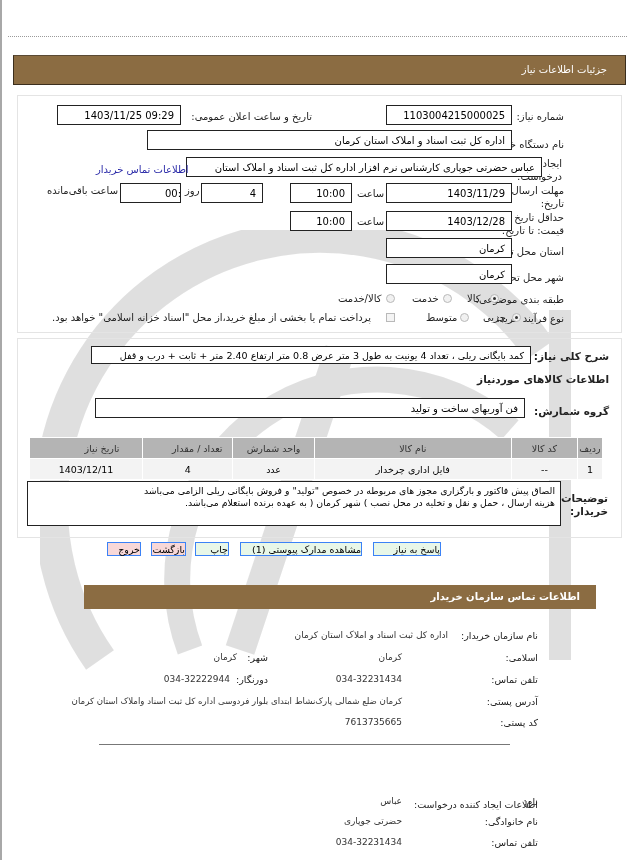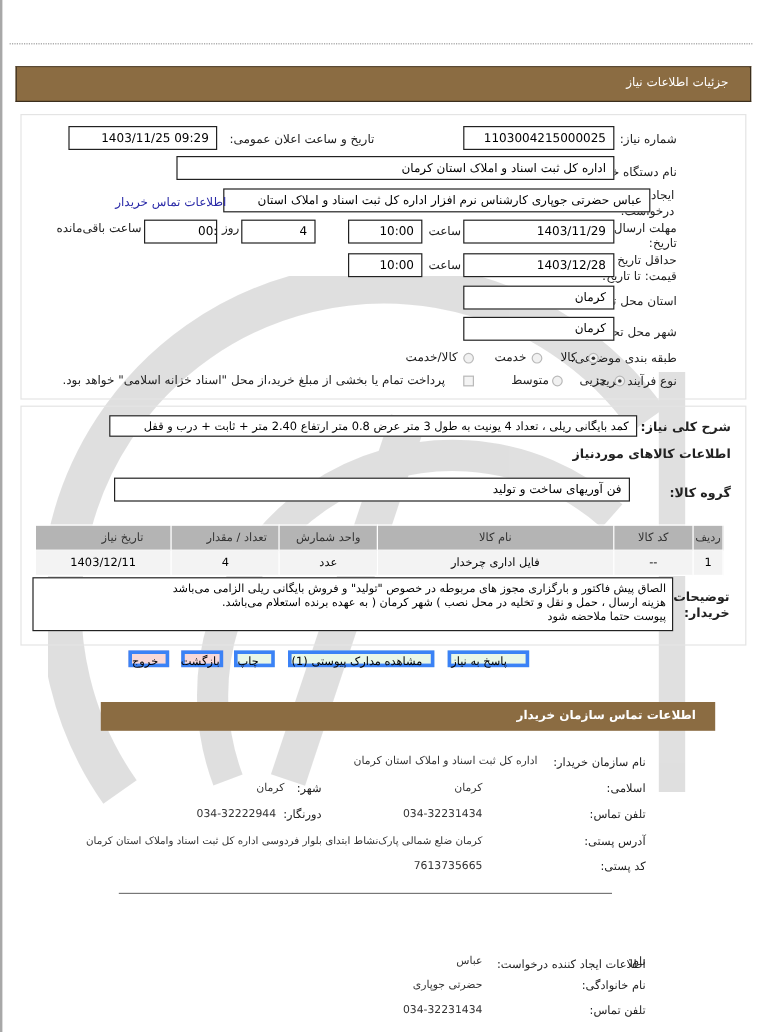--- a/index.html
+++ b/index.html
@@ -34,22 +34,22 @@
     border:1px solid #b9b9b9; background:#f1f1f1; box-sizing:border-box;
   }
   .radio.on::after {
     content:""; position:absolute; left:2px; top:2px; width:3px; height:3px; border-radius:50%; background:#333;
   }
   .checkbox { position:absolute; width:9px; height:9px; border:1px solid #b9b9b9; background:#f4f4f4; box-sizing:border-box; }
   table.items { position:absolute; left:29px; top:437px; width:574px; border-collapse:collapse; font-size:9.5px; direction:rtl; }
   table.items th { background:#b4b4b4; color:#333; font-weight:normal; height:18px; border:1px solid #fff; }
   table.items td { background:#f3f3f3; text-align:center; height:18px; border:1px solid #fff; }
   .btn {
-    position:absolute; height:14px; line-height:13px; font-size:9.5px; text-align:left;
-    border:3px solid #3b82f6; box-sizing:border-box; cursor:pointer;
+    position:absolute; height:14px; line-height:13px; font-size:9.5px; text-align:right;
+    border:1px solid #3b82f6; box-sizing:border-box; cursor:pointer;
   }
   .btn.green { background:#e8f7e8; }
   .btn.pink { background:#f8d8d8; }
   .section-bar {
     position:absolute; left:84px; top:585px; width:512px; height:24px;
     background:#8b6c42; color:#fff; font-weight:bold; font-size:10px;
   }
   .section-bar span { position:absolute; right:16px; top:6px; }
   .kv-lbl { position:absolute; font-weight:normal; font-size:9.5px; color:#222; white-space:nowrap; }
   .kv-val { position:absolute; font-size:9px; color:#333; white-space:nowrap; }
@@ -124,21 +124,21 @@
 <div class="checkbox" style="left:386px; top:313px;"></div>
 <span class="lbl" style="left:52px; top:312px;">پرداخت تمام یا بخشی از مبلغ خرید،از محل "اسناد خزانه اسلامی" خواهد بود.</span>
 
 <div class="panel" style="left:17px; top:338px; width:603px; height:198px;"></div>
 
 <span class="lbl bold" style="right:25px; top:350px; font-size:10.5px;">شرح کلی نیاز:</span>
 <div class="box" style="left:91px; top:346px; width:440px; height:18px; line-height:17px; font-size:9.5px;">کمد بایگانی ریلی ، تعداد 4 یونیت به  طول 3 متر عرض 0.8 متر ارتفاع 2.40 متر + ثابت + درب و قفل</div>
 
 <span class="lbl bold" style="right:25px; top:373px; font-size:10.5px;">اطلاعات کالاهای موردنیاز</span>
 
-<span class="lbl bold" style="right:25px; top:405px; font-size:10.5px;">گروه کالا:</span>
+<span class="lbl bold" style="right:25px; top:405px; font-size:10.5px;">گروه شمارش:</span>
 <div class="box" style="left:95px; top:398px; width:430px;">فن آوریهای ساخت و تولید</div>
 
 <table class="items">
   <thead>
     <tr>
       <th style="width:22px;">ردیف</th>
       <th style="width:65px;">کد کالا</th>
       <th style="width:200px;">نام کالا</th>
       <th style="width:80px;">واحد شمارش</th>
       <th style="width:70px;padding-left:20px;">تعداد / مقدار</th>
@@ -154,21 +154,20 @@
       <td>4</td>
       <td>1403/12/11</td>
     </tr>
   </tbody>
 </table>
 
 <span class="lbl bold wrap" style="right:26px; top:492px; width:48px; font-size:10.5px;">توضیحات خریدار:</span>
 <div class="abs" style="left:27px; top:481px; width:534px; height:45px; border:1px solid #222; background:#fff; padding:3px 5px; box-sizing:border-box; font-size:9.3px; line-height:12px; direction:rtl;">
   <div>الصاق پیش فاکتور و بارگزاری مجوز های مربوطه در خصوص "تولید" و فروش بایگانی ریلی الزامی می‌باشد</div>
   <div>هزینه ارسال ، حمل و نقل و تخلیه در محل نصب ) شهر کرمان ( به عهده برنده استعلام می‌باشد.</div>
-  <div>پیوست حتما ملاحضه شود</div>
 </div>
 
 <div class="btn green" style="left:373px; top:542px; width:68px;">پاسخ به نیاز</div>
 <div class="btn green" style="left:240px; top:542px; width:122px;">مشاهده مدارک پیوستی (1)</div>
 <div class="btn green" style="left:195px; top:542px; width:34px;">چاپ</div>
 <div class="btn pink" style="left:151px; top:542px; width:35px;">بازگشت</div>
 <div class="btn pink" style="left:107px; top:542px; width:34px;">خروج</div>
 
 <div class="section-bar">
   <span>اطلاعات تماس سازمان خریدار</span>

